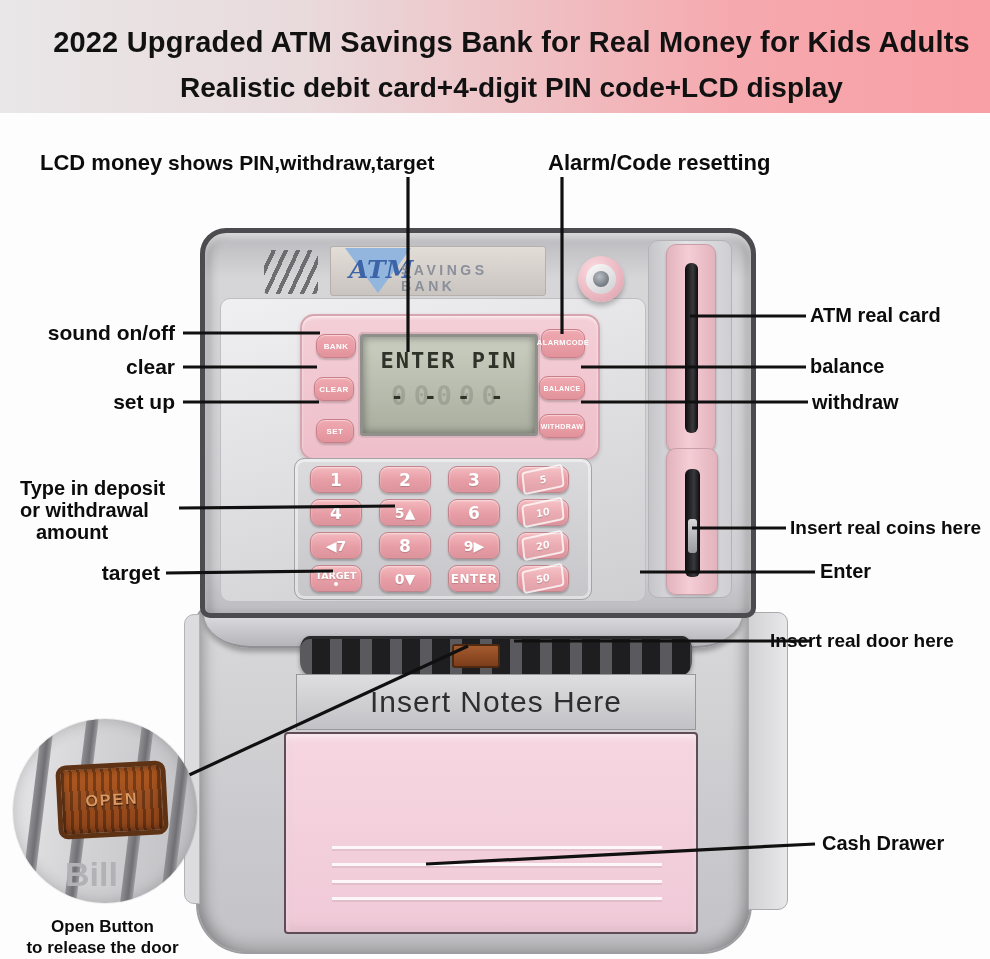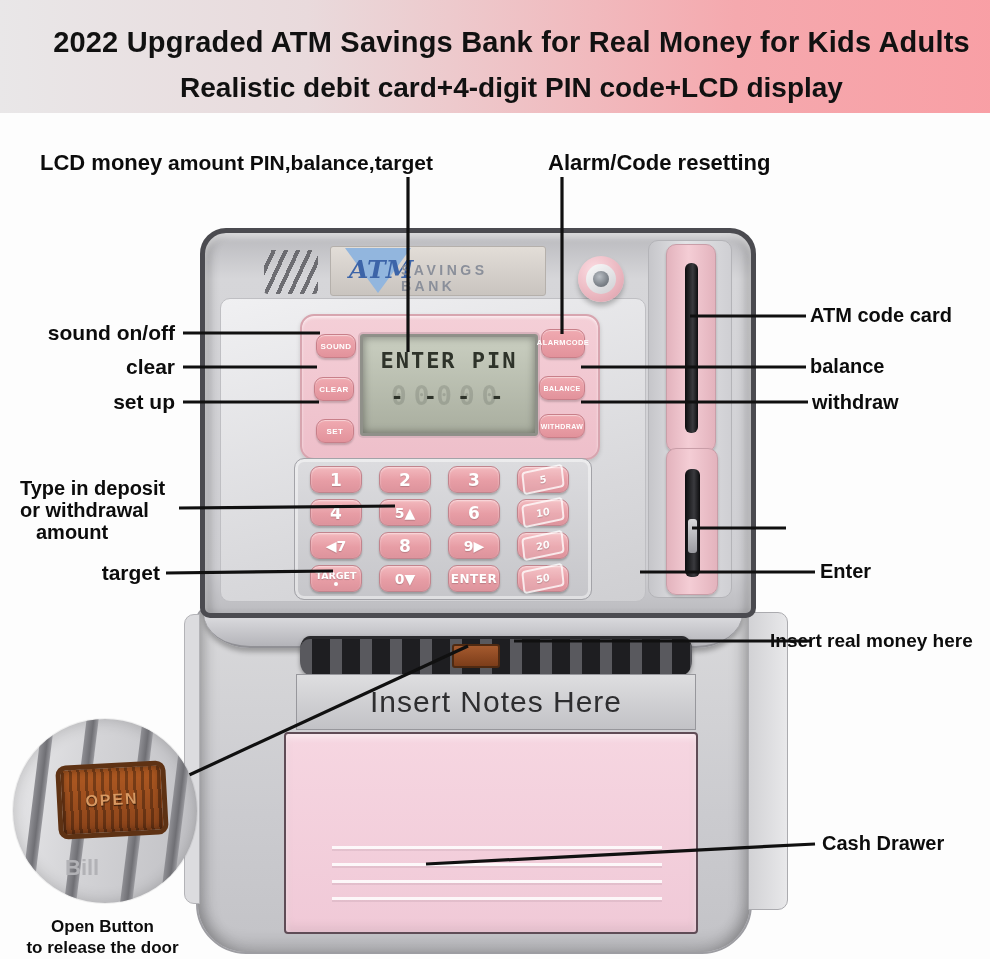--- a/index.html
+++ b/index.html
@@ -133,21 +133,21 @@
     box-shadow:inset 0 0 16px rgba(0,0,0,.2),0 0 0 1px rgba(0,0,0,.06);}
   .rib{position:absolute;top:-10px;width:12px;height:210px;transform:rotate(7deg);
     background:linear-gradient(90deg,#8f8f94,#6f6f74 60%,#9a9a9f);}
   .openbtn{position:absolute;left:44px;top:44px;width:100px;height:64px;
     transform:rotate(-3deg);border-radius:10px;border:5px solid #5e3214;
     background:linear-gradient(180deg,#b05a22,#8a431a),repeating-linear-gradient(90deg,rgba(0,0,0,.3) 0 3px,transparent 3px 8px);
     background-blend-mode:multiply;
     display:flex;align-items:center;justify-content:center;
     color:#d99a63;font-weight:bold;font-size:16px;letter-spacing:2px;
     text-shadow:0 1px 1px rgba(0,0,0,.6);box-shadow:inset 0 0 10px rgba(0,0,0,.45);}
-  .billtxt{position:absolute;left:52px;top:136px;font-size:22px;font-weight:bold;color:#b2b2b6;}
+  .billtxt{position:absolute;left:52px;top:136px;font-size:34px;font-weight:bold;color:#b2b2b6;}
 
   svg.lines{position:absolute;left:0;top:0;pointer-events:none;}
   svg.lines line{stroke:#101010;stroke-width:3.2;}
 </style>
 </head>
 <body>
 
 <div class="stage">
 
   <div class="abs banner">
@@ -185,21 +185,21 @@
     <span class="slit"></span>
     <span class="coin"></span>
   </div>
 
   <div class="abs cpanel"></div>
   <div class="abs lcd">
     <span class="ghost">00000</span>
     <div class="r1">ENTER PIN</div>
     <div class="r2">- - - -</div>
   </div>
-  <div class="pbtn" style="left:316px;top:334px;width:38px;height:22px;">SOUND</div>
+  <div class="pbtn" style="left:316px;top:334px;width:38px;height:22px;">BANK</div>
   <div class="pbtn" style="left:314px;top:377px;width:38px;height:22px;">CLEAR</div>
   <div class="pbtn" style="left:316px;top:419px;width:36px;height:22px;">SET</div>
   <div class="pbtn two" style="left:541px;top:329px;width:42px;height:27px;">
     <span>ALARM</span>
     <span>CODE</span>
   </div>
   <div class="pbtn" style="left:539px;top:376px;width:44px;height:22px;font-size:7px;">BALANCE</div>
   <div class="pbtn" style="left:539px;top:414px;width:44px;height:22px;font-size:7px;">WITHDRAW</div>
 
   <div class="abs kpad"></div>
@@ -253,37 +253,38 @@
     <line x1="581" y1="367" x2="806" y2="367"></line>
     <line x1="581" y1="402" x2="808" y2="402"></line>
     <line x1="692" y1="528" x2="786" y2="528"></line>
     <line x1="640" y1="572" x2="815" y2="572"></line>
     <line x1="514" y1="641" x2="812" y2="641"></line>
     <line x1="426" y1="864" x2="815" y2="844"></line>
     <line x1="468" y1="646" x2="187" y2="776"></line>
   </svg>
 
   <div class="lbl" style="left:40px;top:150px;font-size:21px;">
-    <span style="font-size:22px;">LCD money</span><span> amount PIN,balance,target</span>
+    <span style="font-size:22px;">LCD money</span><span> shows PIN,withdraw,target</span>
   </div>
   <div class="lbl" style="left:548px;top:150px;font-size:22px;">Alarm/Code resetting</div>
 
   <div class="lbl rt" style="left:20px;top:321px;width:155px;font-size:21px;">sound on/off</div>
   <div class="lbl rt" style="left:20px;top:355px;width:155px;font-size:21px;">clear</div>
   <div class="lbl rt" style="left:20px;top:390px;width:155px;font-size:21px;">set up</div>
   <div class="lbl" style="left:20px;top:477px;font-size:20px;">Type in deposit</div>
   <div class="lbl" style="left:20px;top:499px;font-size:20px;">or withdrawal</div>
   <div class="lbl" style="left:20px;top:521px;font-size:20px;margin-left:16px;">amount</div>
   <div class="lbl rt" style="left:20px;top:561px;width:140px;font-size:21px;">target</div>
 
-  <div class="lbl" style="left:810px;top:304px;font-size:20px;">ATM code card</div>
+  <div class="lbl" style="left:810px;top:304px;font-size:20px;">ATM real card</div>
   <div class="lbl" style="left:810px;top:355px;font-size:20px;">balance</div>
   <div class="lbl" style="left:812px;top:391px;font-size:20px;">withdraw</div>
+  <div class="lbl" style="left:790px;top:517px;font-size:19px;">Insert real coins here</div>
   <div class="lbl" style="left:820px;top:560px;font-size:20px;">Enter</div>
-  <div class="lbl" style="left:770px;top:630px;font-size:19px;">Insert real money here</div>
+  <div class="lbl" style="left:770px;top:630px;font-size:19px;">Insert real door here</div>
   <div class="lbl" style="left:822px;top:832px;font-size:20px;">Cash Drawer</div>
 
   <div class="abs inset">
     <div class="rib" style="left:18px;"></div>
     <div class="rib" style="left:62px;"></div>
     <div class="rib" style="left:118px;"></div>
     <div class="rib" style="left:158px;"></div>
     <div class="openbtn">OPEN</div>
     <div class="billtxt">Bill</div>
   </div>

